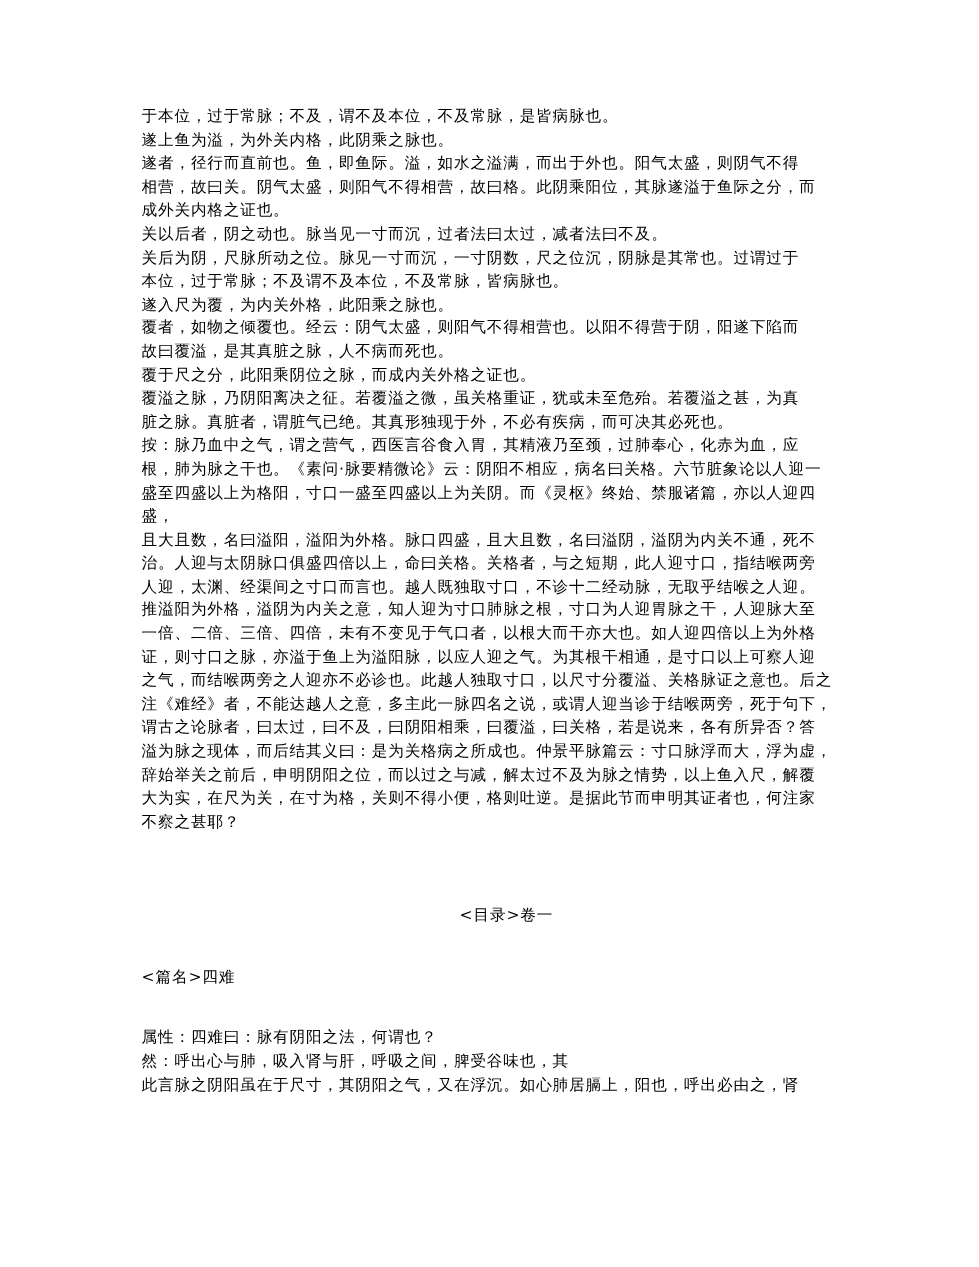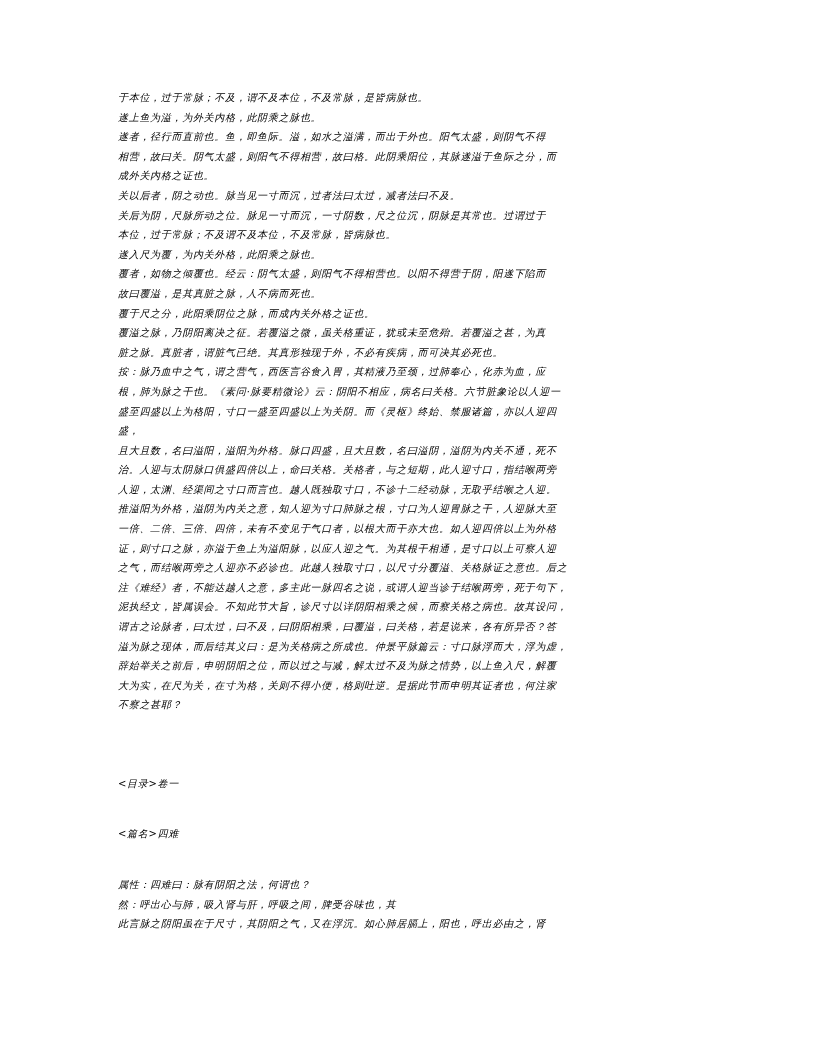--- a/index.html
+++ b/index.html
@@ -15,29 +15,28 @@
     overflow: hidden;
   }
   .page {
     box-sizing: border-box;
     width: 816px;
     height: 1056px;
     padding: 88px 90px 0 118px;
     background: #ffffff;
   }
   .line {
-    font-size: 10px;
+    font-size: 13px;
     line-height: 19.6px;
     height: 19.6px;
     letter-spacing: 0.7px;
     white-space: pre;
     overflow: hidden;
-    font-style: italic;
   }
-  .gap-3 { margin-top: 58.8px; }
+  .gap-3 { margin-top: 58.8px; text-align: center; }
   .gap-1 { margin-top: 31px; }
 </style>
 </head>
 <body>
 
 <div class="page">
   <div id="main-block">
       <div class="line">于本位，过于常脉；不及，谓不及本位，不及常脉，是皆病脉也。</div>
       <div class="line">遂上鱼为溢，为外关内格，此阴乘之脉也。</div>
       <div class="line">遂者，径行而直前也。鱼，即鱼际。溢，如水之溢满，而出于外也。阳气太盛，则阴气不得</div>
@@ -57,21 +56,20 @@
       <div class="line">盛至四盛以上为格阳，寸口一盛至四盛以上为关阴。而《灵枢》终始、禁服诸篇，亦以人迎四</div>
       <div class="line">盛，</div>
       <div class="line">且大且数，名曰溢阳，溢阳为外格。脉口四盛，且大且数，名曰溢阴，溢阴为内关不通，死不</div>
       <div class="line">治。人迎与太阴脉口俱盛四倍以上，命曰关格。关格者，与之短期，此人迎寸口，指结喉两旁</div>
       <div class="line">人迎，太渊、经渠间之寸口而言也。越人既独取寸口，不诊十二经动脉，无取乎结喉之人迎。</div>
       <div class="line">推溢阳为外格，溢阴为内关之意，知人迎为寸口肺脉之根，寸口为人迎胃脉之干，人迎脉大至</div>
       <div class="line">一倍、二倍、三倍、四倍，未有不变见于气口者，以根大而干亦大也。如人迎四倍以上为外格</div>
       <div class="line">证，则寸口之脉，亦溢于鱼上为溢阳脉，以应人迎之气。为其根干相通，是寸口以上可察人迎</div>
       <div class="line">之气，而结喉两旁之人迎亦不必诊也。此越人独取寸口，以尺寸分覆溢、关格脉证之意也。后之</div>
       <div class="line">注《难经》者，不能达越人之意，多主此一脉四名之说，或谓人迎当诊于结喉两旁，死于句下，</div>
-      <div class="line">泥执经文，皆属误会。不知此节大旨，诊尺寸以详阴阳相乘之候，而察关格之病也。故其设问，</div>
       <div class="line">谓古之论脉者，曰太过，曰不及，曰阴阳相乘，曰覆溢，曰关格，若是说来，各有所异否？答</div>
       <div class="line">溢为脉之现体，而后结其义曰：是为关格病之所成也。仲景平脉篇云：寸口脉浮而大，浮为虚，</div>
       <div class="line">辞始举关之前后，申明阴阳之位，而以过之与减，解太过不及为脉之情势，以上鱼入尺，解覆</div>
       <div class="line">大为实，在尺为关，在寸为格，关则不得小便，格则吐逆。是据此节而申明其证者也，何注家</div>
       <div class="line">不察之甚耶？</div>
     </div>
   <div class="line gap-3">&lt;目录&gt;卷一</div>
   <div class="line gap-1">&lt;篇名&gt;四难</div>
   <div id="chapter-block" class="gap-1">
       <div class="line">属性：四难曰：脉有阴阳之法，何谓也？</div>

